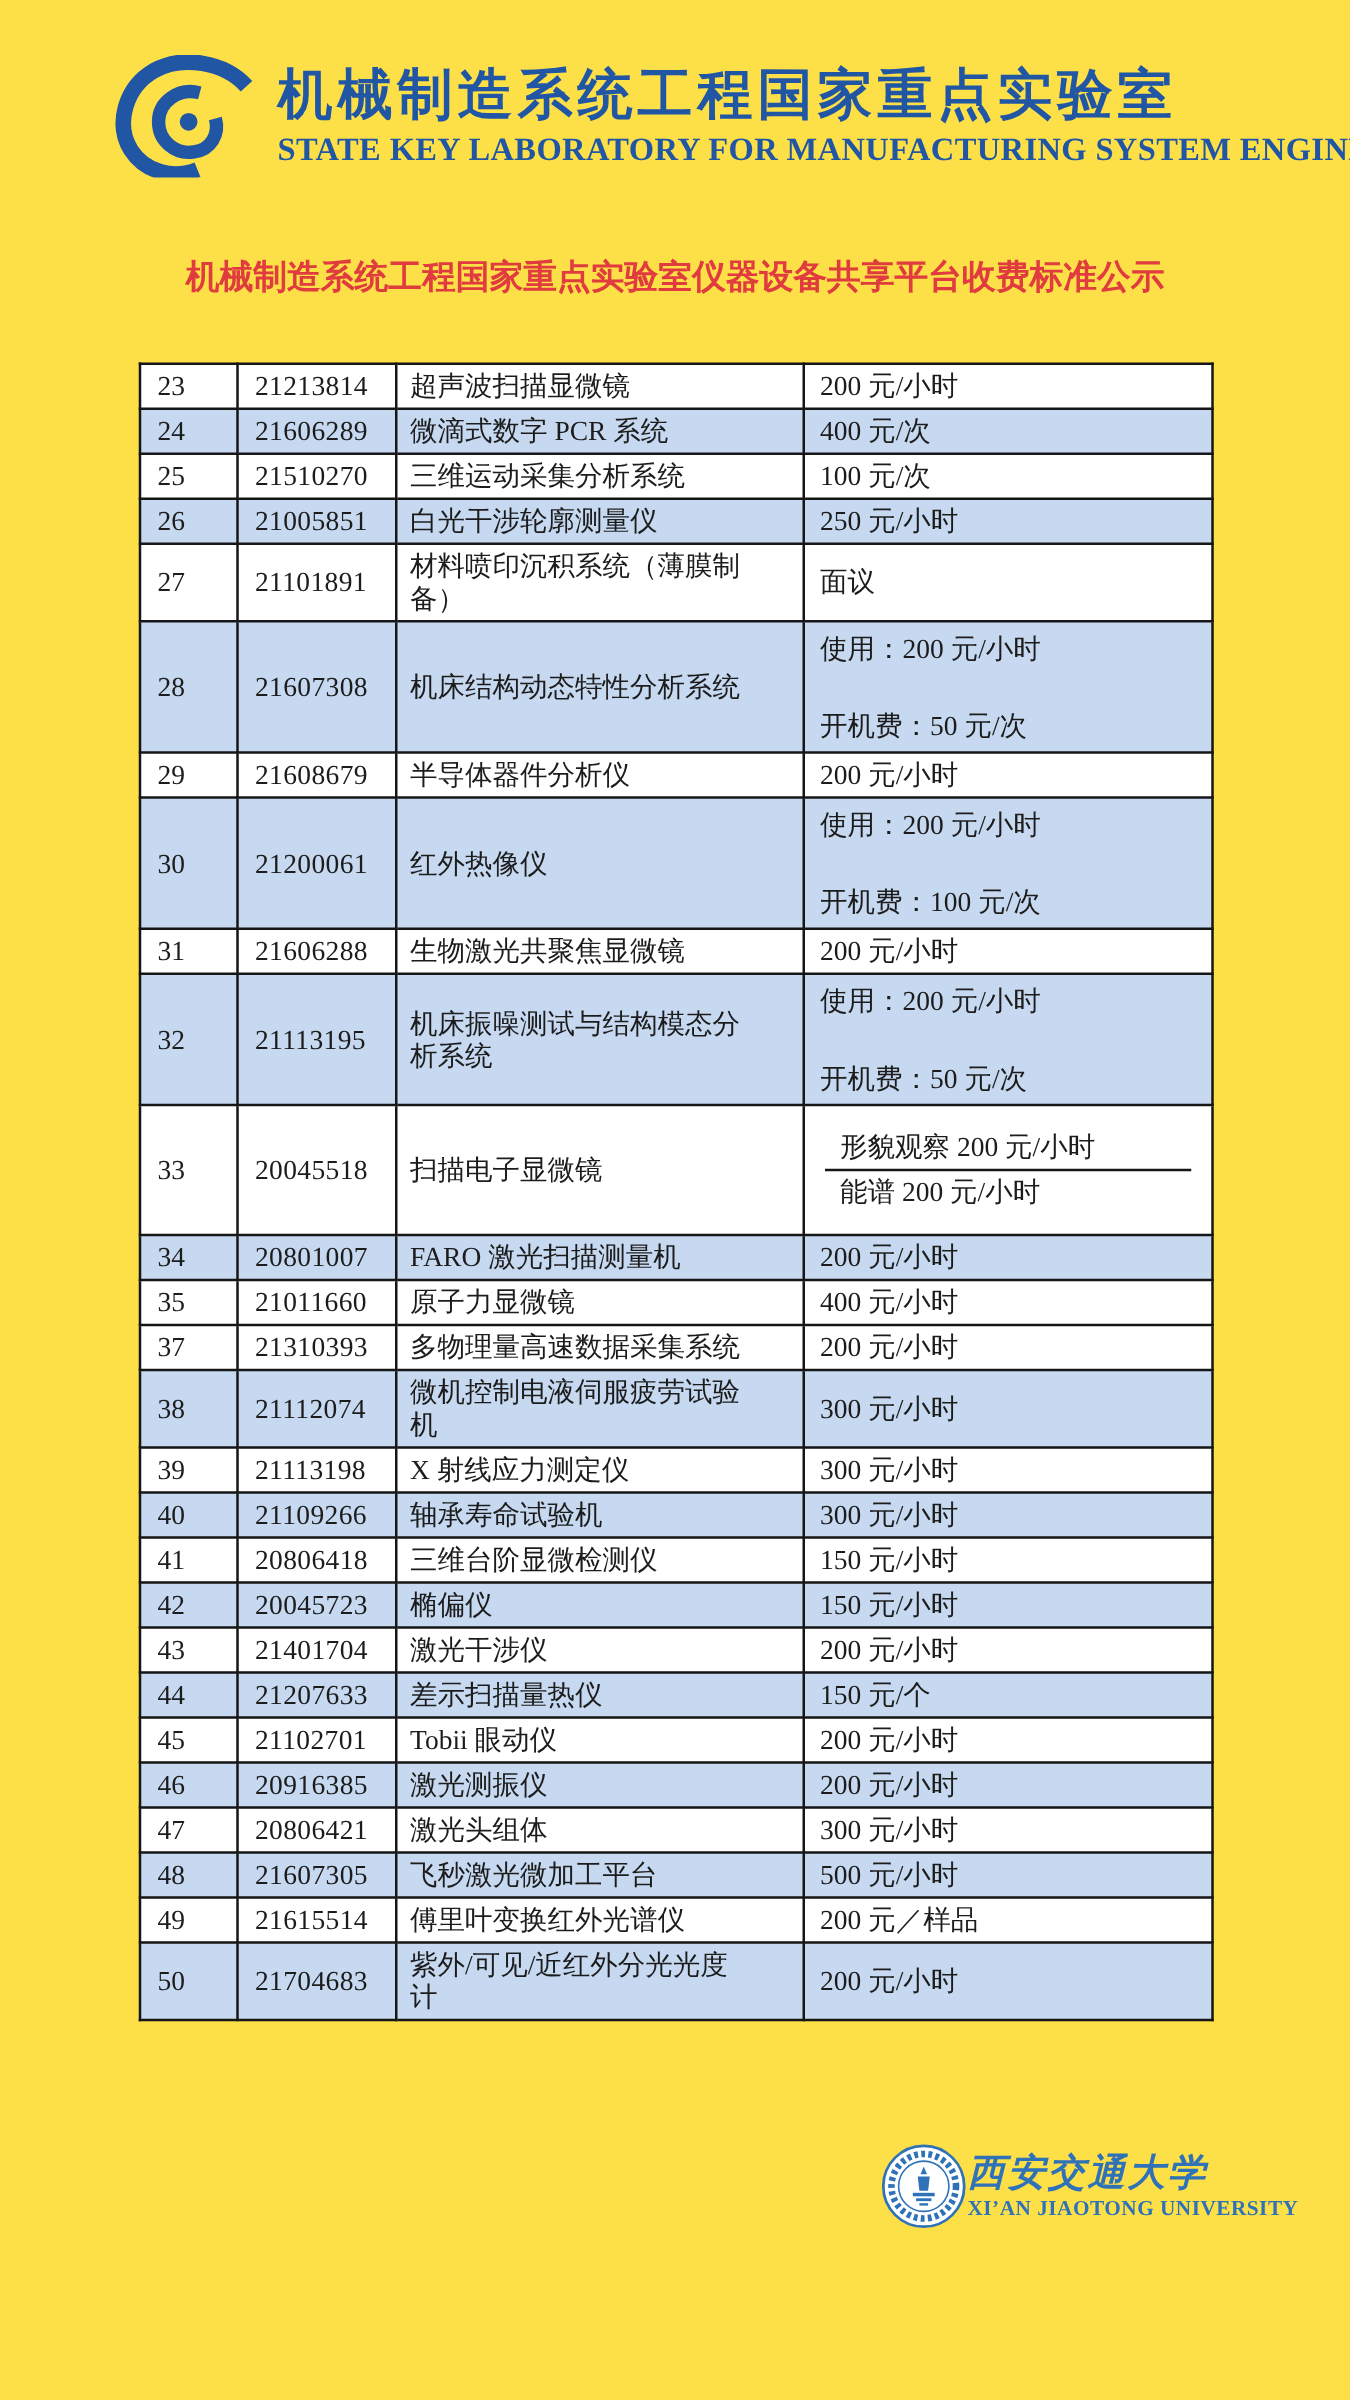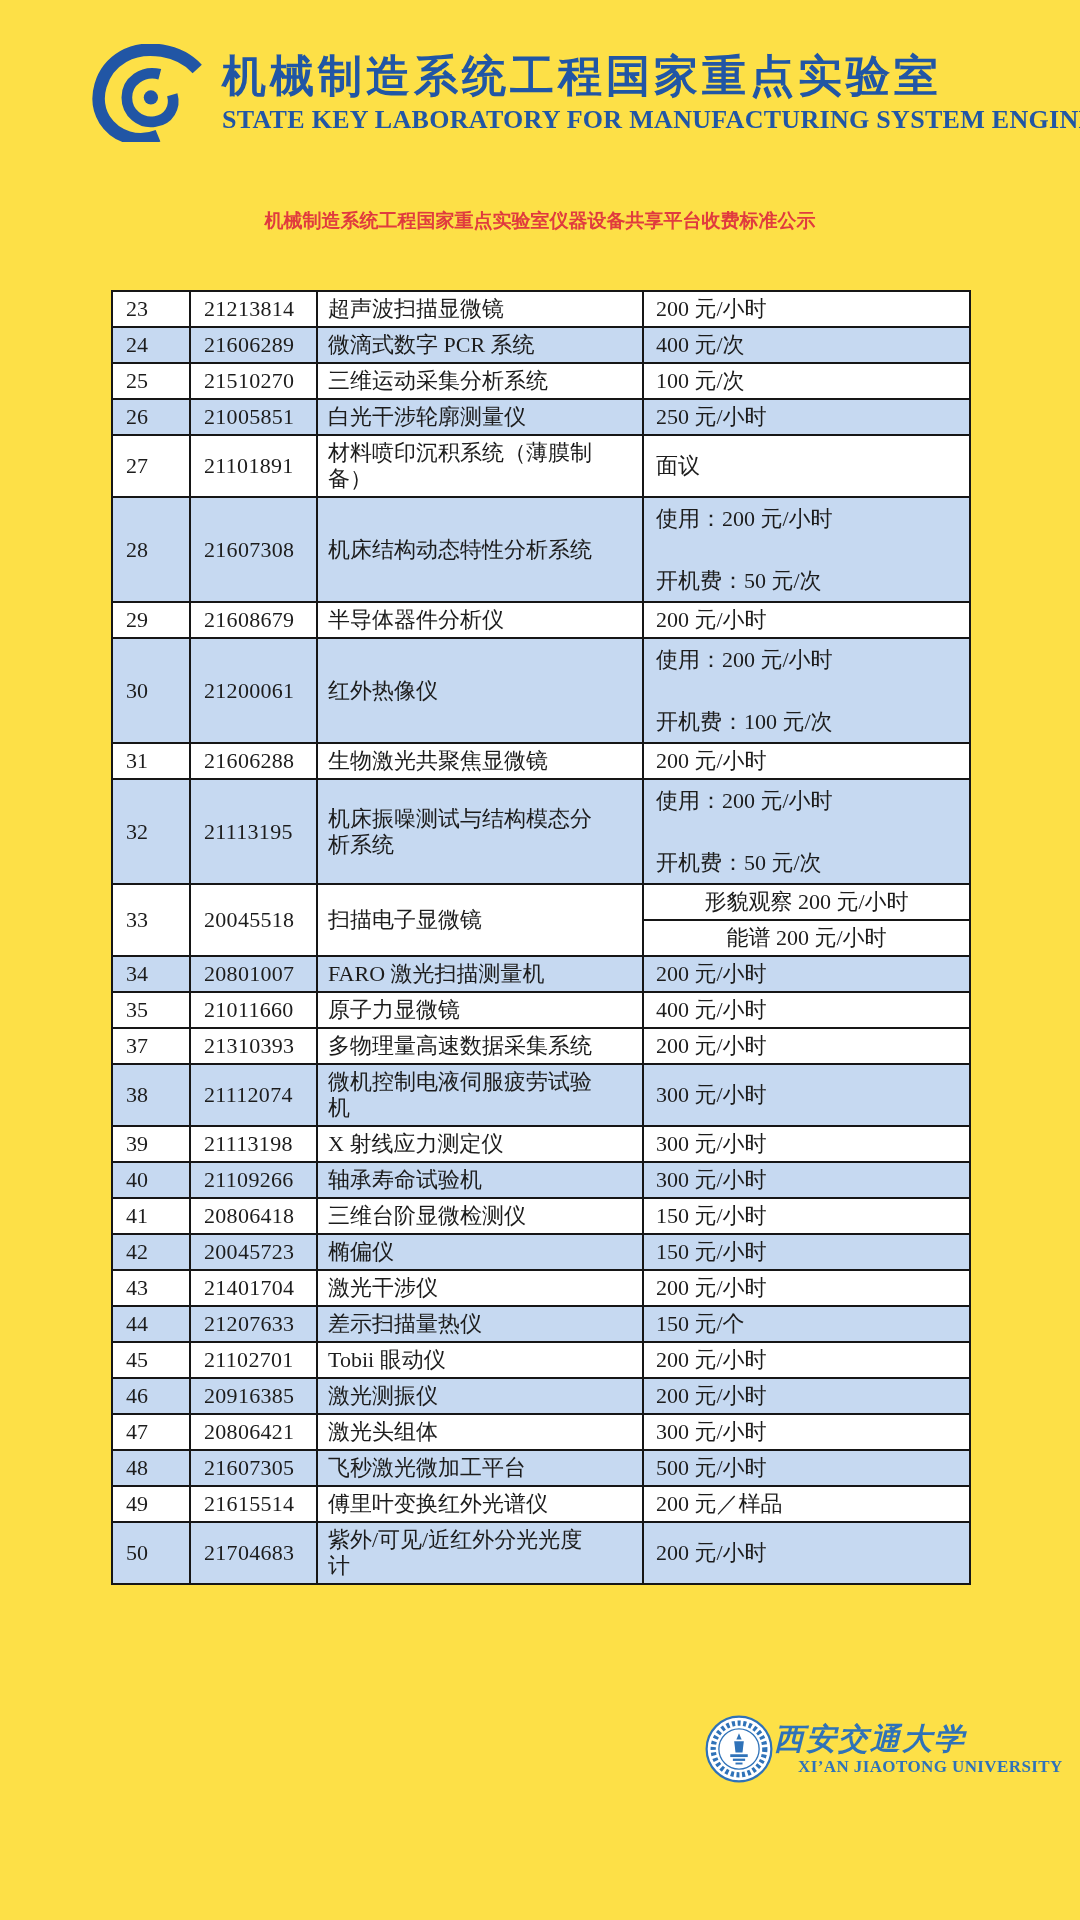--- a/index.html
+++ b/index.html
@@ -29,21 +29,21 @@
   .lab-name-en{
     font-family:"Liberation Serif",serif;font-weight:bold;
     font-size:26px;line-height:32px;letter-spacing:0.3px;color:var(--brand-blue);
     white-space:nowrap;margin-top:2px;
   }
 
   
   .doc-title{
     position:absolute;top:201px;left:0;width:100%;text-align:center;
     font-family:"Liberation Sans",sans-serif;font-weight:bold;
-    font-size:19px;line-height:40px;color:var(--title-red);letter-spacing:0px;
+    font-size:27px;line-height:40px;color:var(--title-red);letter-spacing:0px;
     white-space:nowrap;
   }
 
   
   .table-wrap{position:absolute;top:290px;left:111px;}
   table{border-collapse:collapse;table-layout:fixed;width:858px;}
   col.w-no{width:78px;}
   col.w-id{width:127px;}
   col.w-name{width:326px;}
   col.w-fee{width:327px;}
@@ -52,38 +52,37 @@
     font-size:22px;line-height:26px;
     padding:4px 10px;vertical-align:middle;
     word-break:break-all;background:#ffffff;
   }
   tr.alt td{background:var(--row-blue);}
   td.c-no{padding-left:13px;}
   td.c-id{padding-left:13px;letter-spacing:0.3px;}
   td.c-name{padding-right:44px;}
   td.c-fee{padding-left:12px;}
   td.fee-multi{white-space:pre-line;line-height:31px;padding-top:5px;padding-bottom:5px;}
-  td.split{padding:0;text-align:center;}
+  td.split{padding:16px;}
   .fee-sub{padding:4px 12px;line-height:26px;}
   .fee-sub:first-child{border-bottom:2px solid var(--border);}
 
   
   .footer{position:absolute;top:1714px;left:704px;display:flex;align-items:center;}
   .xjtu-seal{width:70px;height:70px;flex:0 0 auto;}
   .uni-text{display:flex;flex-direction:column;}
   .uni-cn{
     font-family:"Liberation Serif",serif;font-weight:bold;font-style:italic;
     font-size:30px;line-height:36px;letter-spacing:2px;color:var(--xjtu-blue);
     white-space:nowrap;
   }
   .uni-en{
     font-family:"Liberation Serif",serif;font-weight:bold;
     font-size:17px;line-height:20px;letter-spacing:0.4px;color:var(--xjtu-blue);
     white-space:nowrap;
-    margin-left:24px;
   }
 </style>
 </head>
 <body>
 
 <div class="page">
 
   <div class="header">
     <svg class="lab-logo" viewBox="0 0 130 110" aria-hidden="true">
       <g fill="none" stroke="#2156a5">

